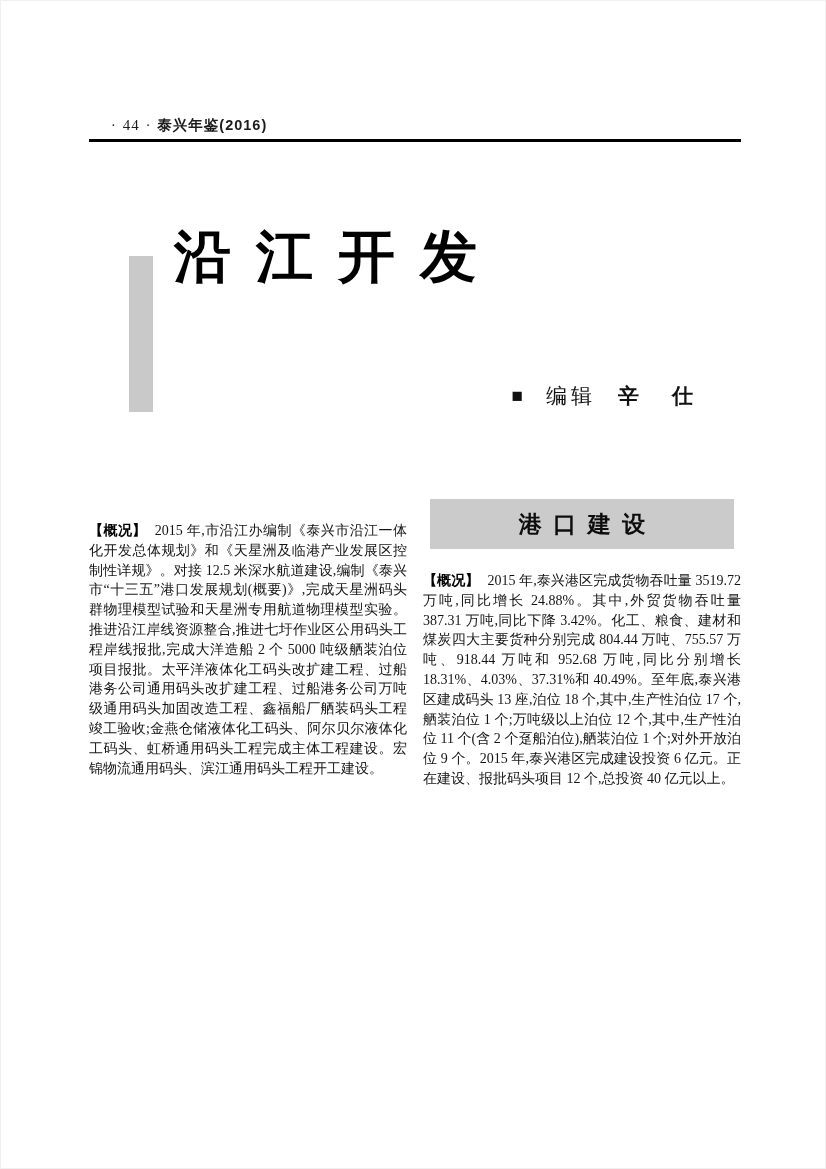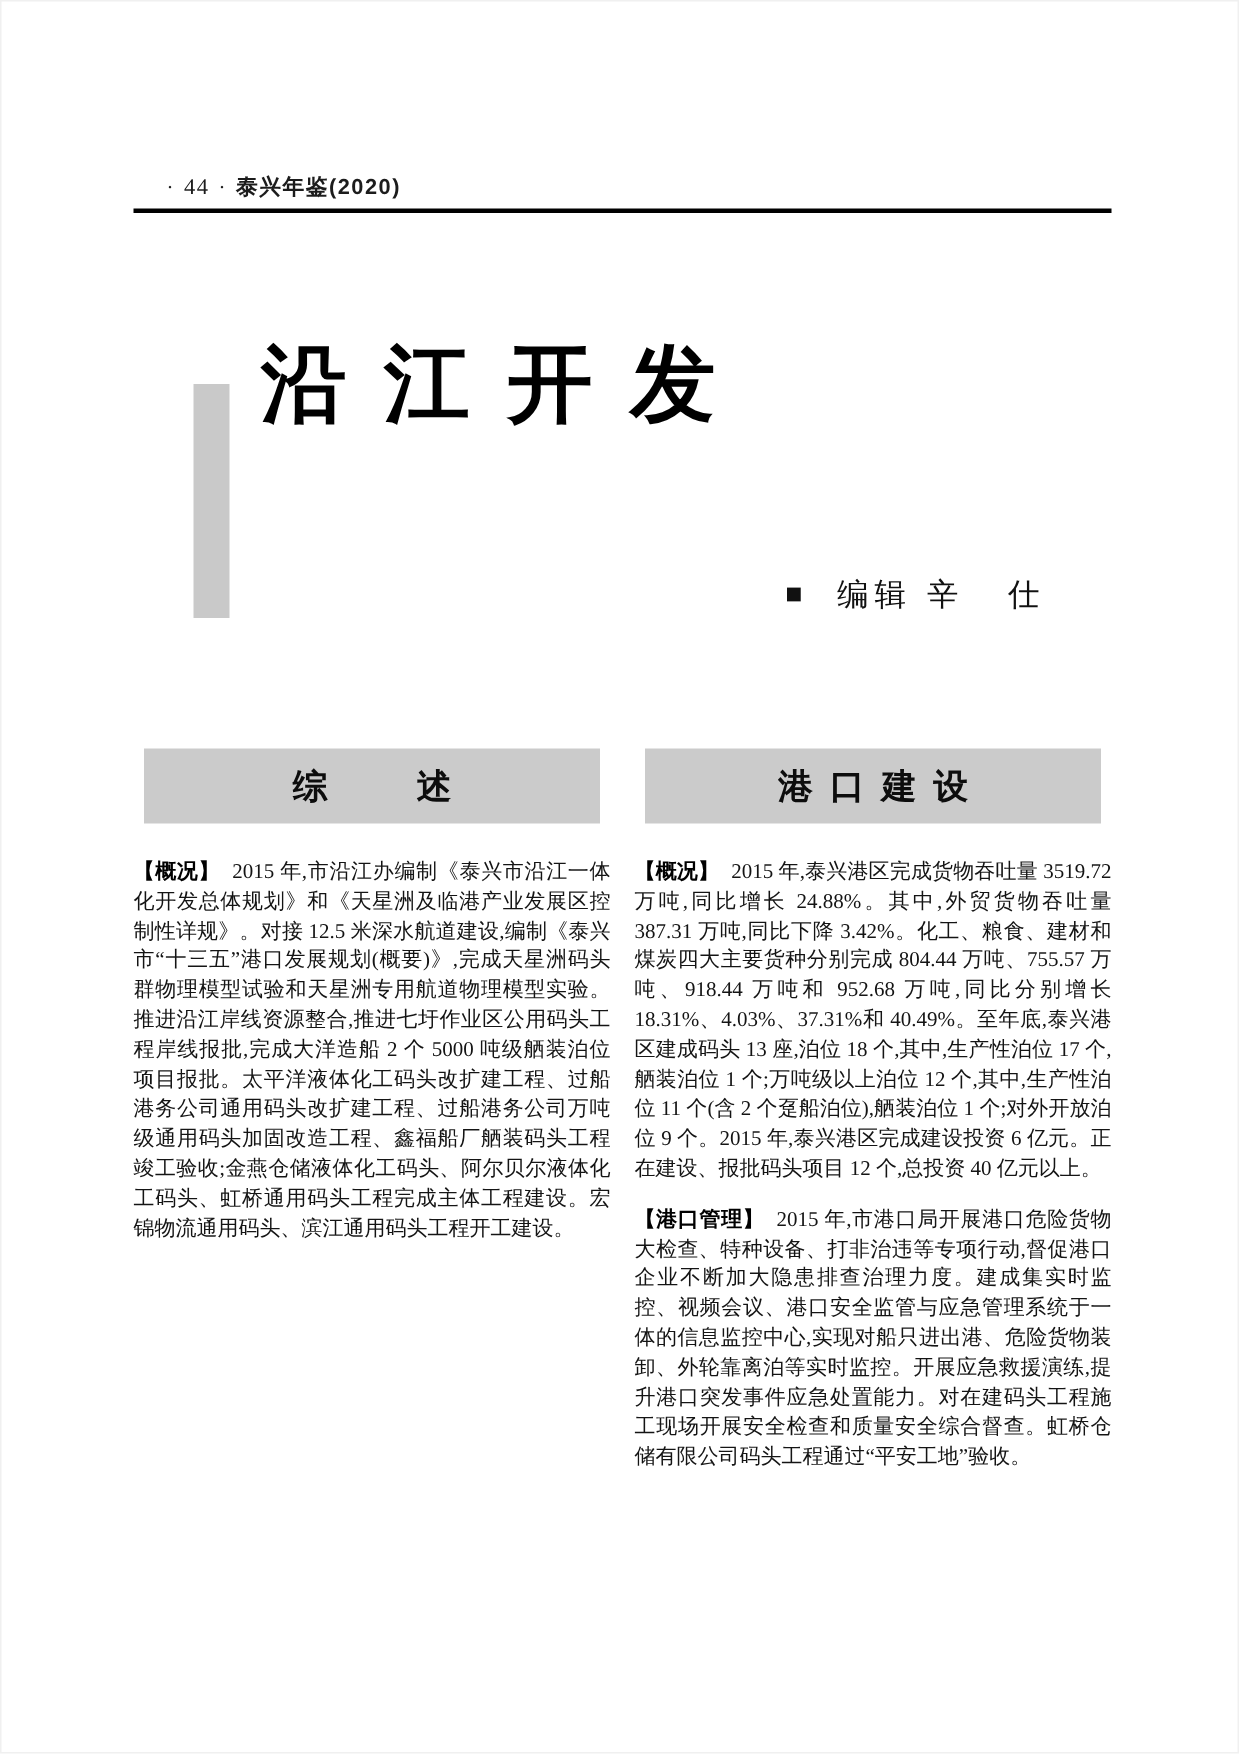--- a/index.html
+++ b/index.html
@@ -62,21 +62,21 @@
     font-family: "Liberation Serif", "DejaVu Serif", serif;
     white-space: nowrap;
   }
   .editor-marker {
     display: inline-block;
     font-size: 19px;
     margin-right: 2px;
     transform: translateY(-1px);
   }
   .editor-label { letter-spacing: 4px; margin-left: 21px; }
-  .editor-name { margin-left: 10px; letter-spacing: 6px; }
+  .editor-name { margin-left: 22px; letter-spacing: 6px; font-weight: bold; }
   
   .columns {
     position: absolute; left: 88px; top: 498px;
     width: 652px;
     display: grid;
     grid-template-columns: 318px 318px;
     column-gap: 16px;
   }
   .section-heading {
     width: 304px; height: 50px;
@@ -104,50 +104,46 @@
     margin-right: 8px;
     color: #000000;
   }
 </style>
 </head>
 <body>
 
 <div class="page">
 
   <div class="running-header">
-    <span class="dot">·</span><span class="pnum">44</span><span class="dot">·</span><span class="book">泰兴年鉴(2020)</span>
+    <span class="dot">·</span><span class="pnum">44</span><span class="dot">·</span><span class="book">泰兴年鉴(2016)</span>
   </div>
 
   <div class="header-rule"></div>
 
   <div class="accent-bar"></div>
 
   <h1 class="chapter-title">沿江开发</h1>
 
   <div class="editor-line">
     <span class="editor-marker">■</span><span class="editor-label">编辑</span><span class="editor-name">辛　仕</span>
   </div>
 
   <div class="columns">
 
     <div class="column">
-      <div class="section-heading spacing-xwide">综述</div>
       <div class="col-body">
         <p class="para">
           <span class="para-label">【概况】</span><span class="para-text">2015 年,市沿江办编制《泰兴市沿江一体化开发总体规划》和《天星洲及临港产业发展区控制性详规》。对接 12.5 米深水航道建设,编制《泰兴市“十三五”港口发展规划(概要)》,完成天星洲码头群物理模型试验和天星洲专用航道物理模型实验。推进沿江岸线资源整合,推进七圩作业区公用码头工程岸线报批,完成大洋造船 2 个 5000 吨级舾装泊位项目报批。太平洋液体化工码头改扩建工程、过船港务公司通用码头改扩建工程、过船港务公司万吨级通用码头加固改造工程、鑫福船厂舾装码头工程竣工验收;金燕仓储液体化工码头、阿尔贝尔液体化工码头、虹桥通用码头工程完成主体工程建设。宏锦物流通用码头、滨江通用码头工程开工建设。</span>
         </p>
       </div>
     </div>
 
     <div class="column">
       <div class="section-heading spacing-wide">港口建设</div>
       <div class="col-body">
         <p class="para">
           <span class="para-label">【概况】</span><span class="para-text">2015 年,泰兴港区完成货物吞吐量 3519.72 万吨,同比增长 24.88%。其中,外贸货物吞吐量 387.31 万吨,同比下降 3.42%。化工、粮食、建材和煤炭四大主要货种分别完成 804.44 万吨、755.57 万吨、918.44 万吨和 952.68 万吨,同比分别增长 18.31%、4.03%、37.31%和 40.49%。至年底,泰兴港区建成码头 13 座,泊位 18 个,其中,生产性泊位 17 个,舾装泊位 1 个;万吨级以上泊位 12 个,其中,生产性泊位 11 个(含 2 个趸船泊位),舾装泊位 1 个;对外开放泊位 9 个。2015 年,泰兴港区完成建设投资 6 亿元。正在建设、报批码头项目 12 个,总投资 40 亿元以上。</span>
         </p>
-        <p class="para">
-          <span class="para-label">【港口管理】</span><span class="para-text">2015 年,市港口局开展港口危险货物大检查、特种设备、打非治违等专项行动,督促港口企业不断加大隐患排查治理力度。建成集实时监控、视频会议、港口安全监管与应急管理系统于一体的信息监控中心,实现对船只进出港、危险货物装卸、外轮靠离泊等实时监控。开展应急救援演练,提升港口突发事件应急处置能力。对在建码头工程施工现场开展安全检查和质量安全综合督查。虹桥仓储有限公司码头工程通过“平安工地”验收。</span>
-        </p>
       </div>
     </div>
 
   </div>
 </div>
 
 </body></html>

